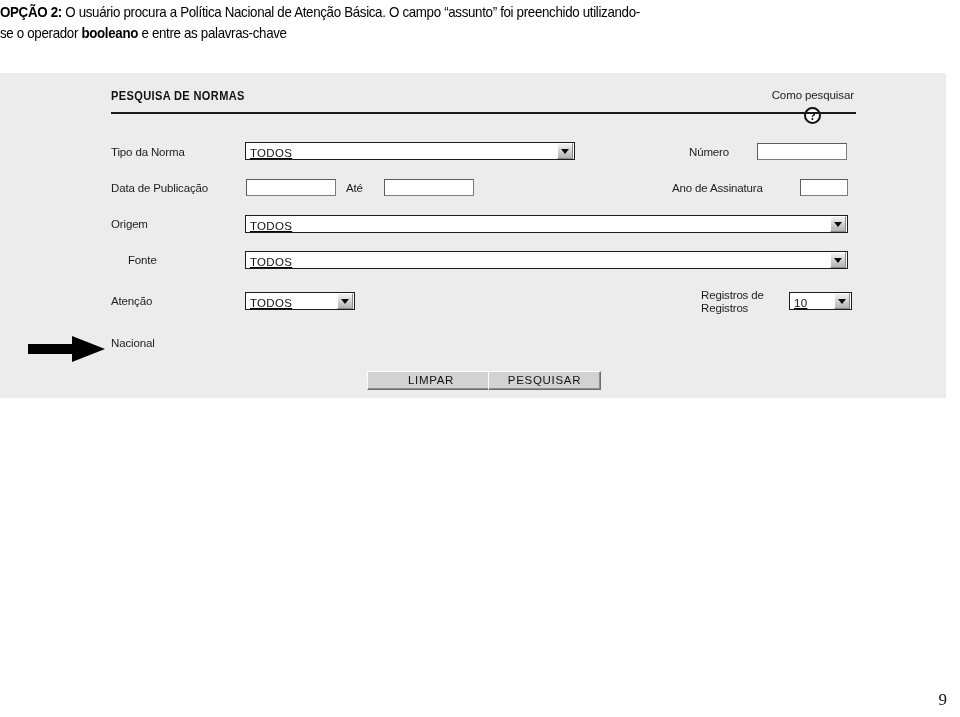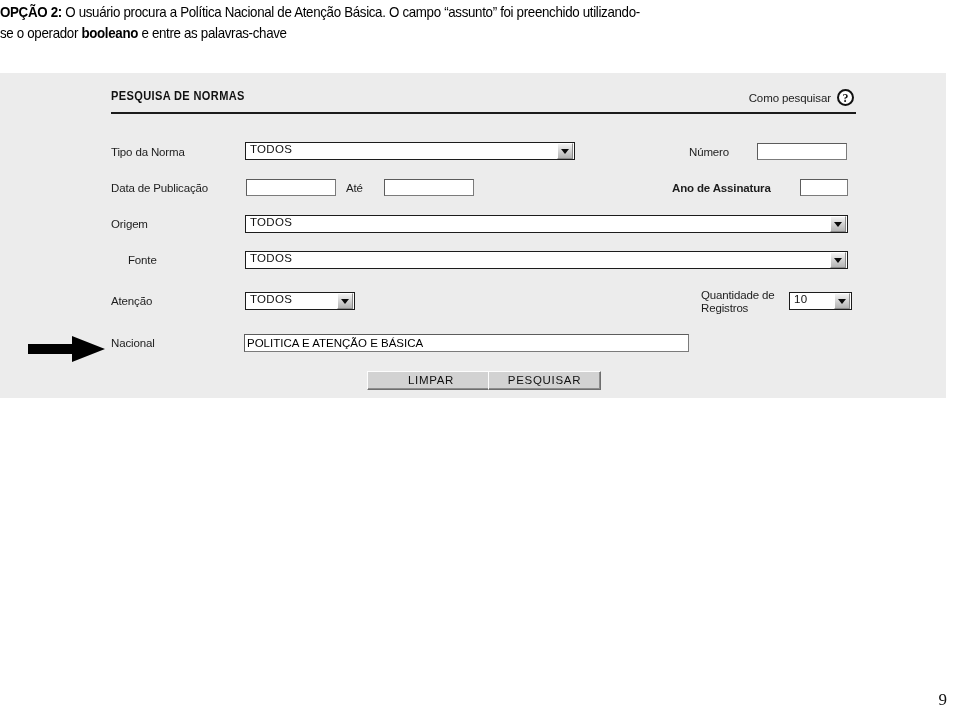--- a/index.html
+++ b/index.html
@@ -56,20 +56,21 @@
     transform: scaleX(0.92);
     transform-origin: left top;
   }
   .help-link {
     position: absolute;
     right: 92px;
     top: 16px;
     display: flex;
     align-items: center;
     gap: 6px;
+    flex-direction: column;
   }
   .help-text {
     font-size: 11.5px;
     color: #222222;
     letter-spacing: -0.1px;
   }
   .help-icon {
     width: 17px;
     height: 17px;
     border-radius: 50%;
@@ -129,22 +130,23 @@
   .txt.tall { height: 18px; line-height: 16px; }
 
   
   .sel {
     position: absolute;
     box-sizing: border-box;
     background: #ffffff;
     border: 1px solid #1c1c1c;
     height: 18px;
     display: flex;
-    align-items: flex-start;
-    overflow: hidden;
+    align-items: flex-end;
+    overflow: hidden;
+    text-decoration: underline;
   }
   .sel .val {
     flex: 1 1 auto;
     font-size: 11.5px;
     color: #111111;
     padding-left: 4px;
     letter-spacing: 0.3px;
     white-space: nowrap;
     overflow: hidden;
   }
@@ -238,21 +240,21 @@
   </div>
 
   <div class="lbl" style="left:689px; top:73px;">Número</div>
   <div class="txt" style="left:757px; top:70px; width:90px;"></div>
 
   <div class="lbl" style="left:111px; top:109px;">Data de Publicação</div>
   <div class="txt" style="left:246px; top:106px; width:90px;"></div>
   <div class="lbl" style="left:346px; top:109px;">Até</div>
   <div class="txt" style="left:384px; top:106px; width:90px;"></div>
 
-  <div class="lbl" style="left:672px; top:109px;font-weight:bold;">Ano de Assinatura</div>
+  <div class="lbl" style="left:672px; top:109px;">Ano de Assinatura</div>
   <div class="txt" style="left:800px; top:106px; width:48px;"></div>
 
   <div class="lbl" style="left:111px; top:145px;">Origem</div>
   <div class="sel" style="left:245px; top:142px; width:603px;">
     <span class="val">TODOS</span>
     <span class="arrow-btn"></span>
   </div>
 
   <div class="lbl" style="left:128px; top:181px;">Fonte</div>
   <div class="sel" style="left:245px; top:178px; width:603px;">
@@ -260,30 +262,29 @@
     <span class="arrow-btn"></span>
   </div>
 
   <div class="lbl" style="left:111px; top:222px;">Atenção</div>
   <div class="sel" style="left:245px; top:219px; width:110px;">
     <span class="val">TODOS</span>
     <span class="arrow-btn"></span>
   </div>
 
   <div class="lbl2" style="left:701px; top:216px;">
-    <span>Quantidade de</span><br>
+    <span>Registros de</span><br>
     <span>Registros</span>
   </div>
   <div class="sel" style="left:789px; top:219px; width:63px;">
     <span class="val">10</span>
     <span class="arrow-btn"></span>
   </div>
 
   <div class="lbl" style="left:111px; top:264px;">Nacional</div>
-  <div class="txt tall" style="left:244px; top:261px; width:445px;">POLITICA E ATENÇÃO E BÁSICA</div>
 
   <svg id="annot-arrow" viewBox="0 0 78 28">
     <path d="M0,9 L44,9 L44,1 L77,14 L44,27 L44,19 L0,19 Z" fill="#000000"></path>
   </svg>
 
   <div class="btn" style="left:367px; top:298px; width:128px;">LIMPAR</div>
   <div class="btn" style="left:488px; top:298px; width:113px;">PESQUISAR</div>
 
 </div>
 

